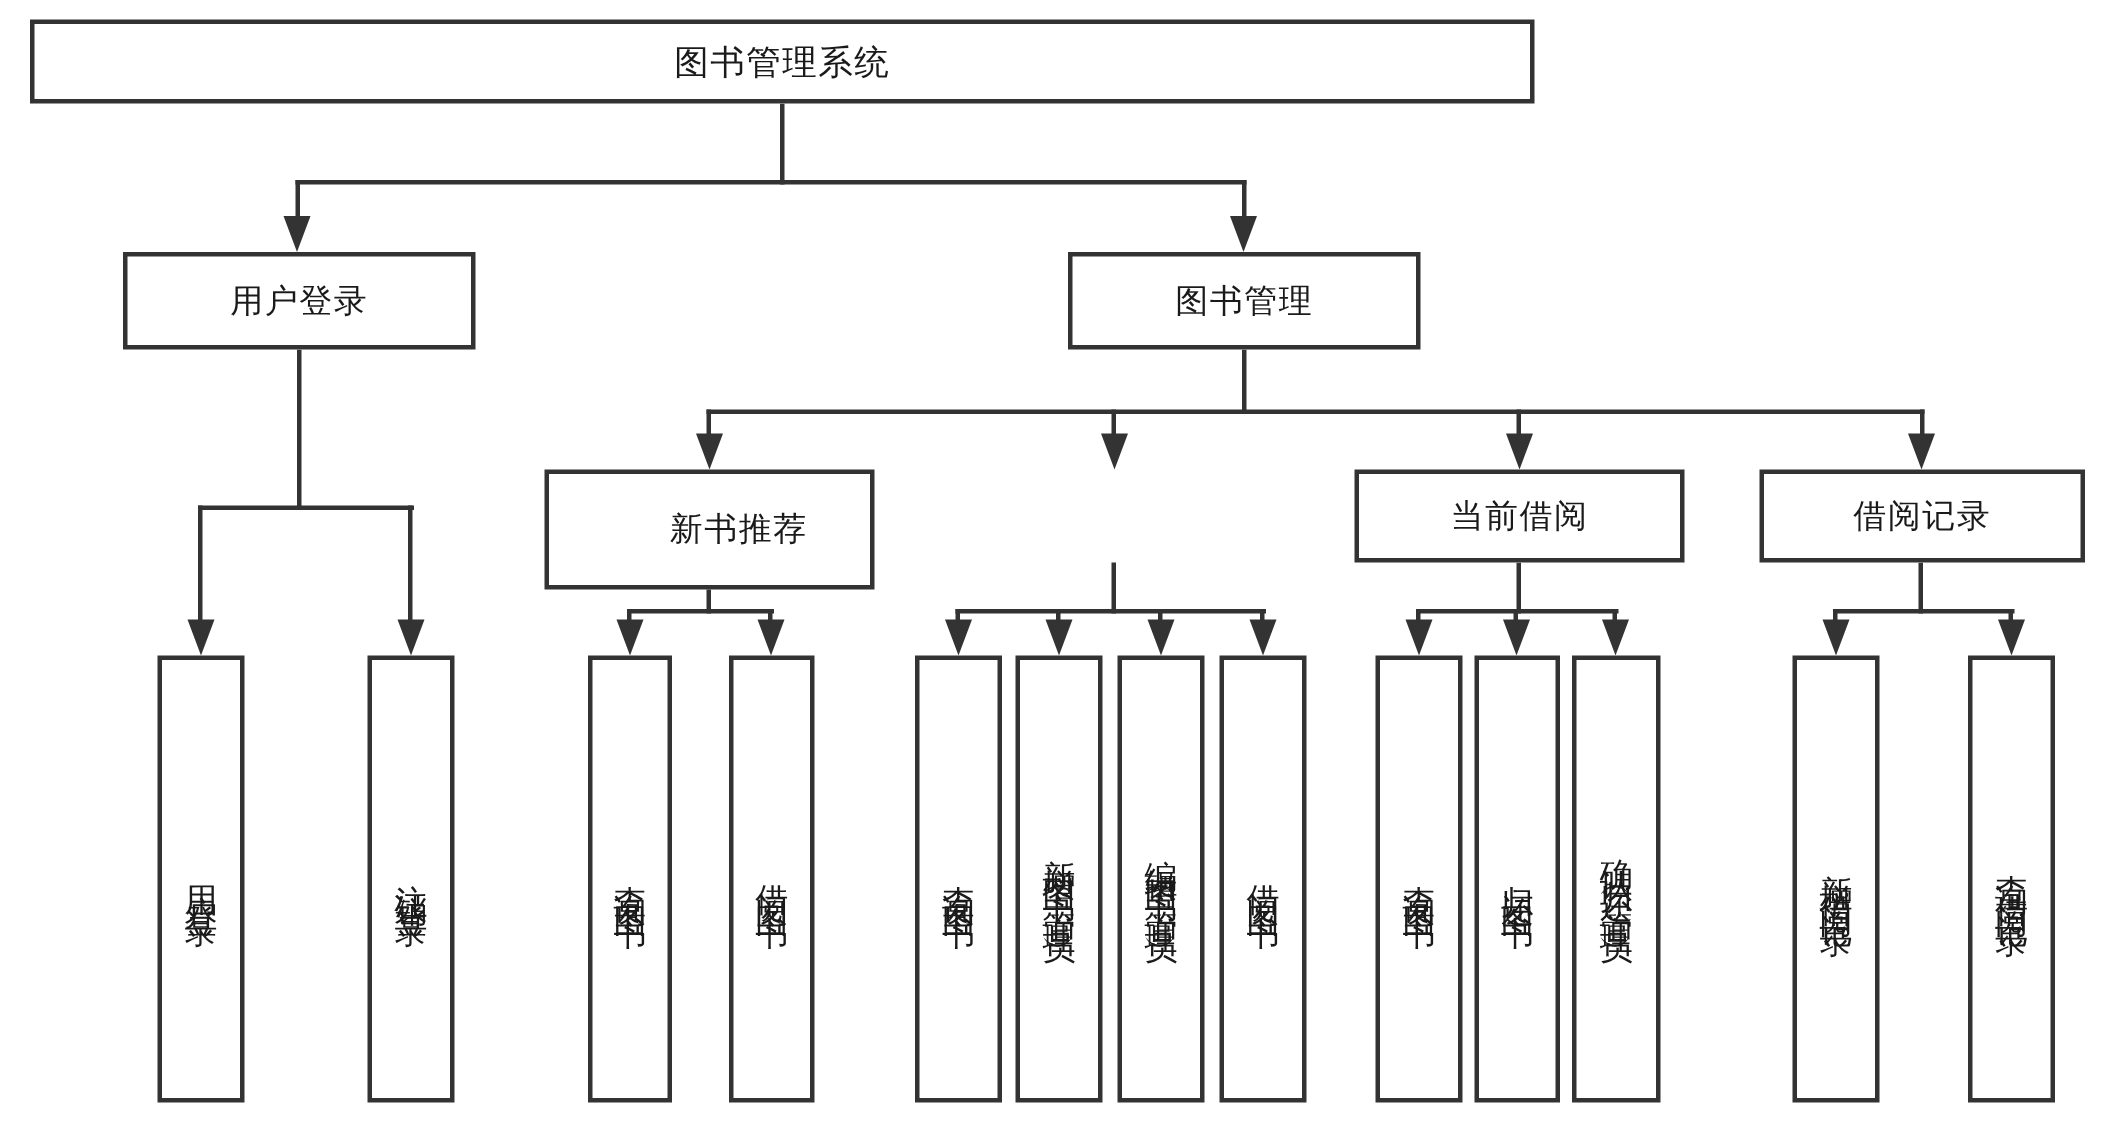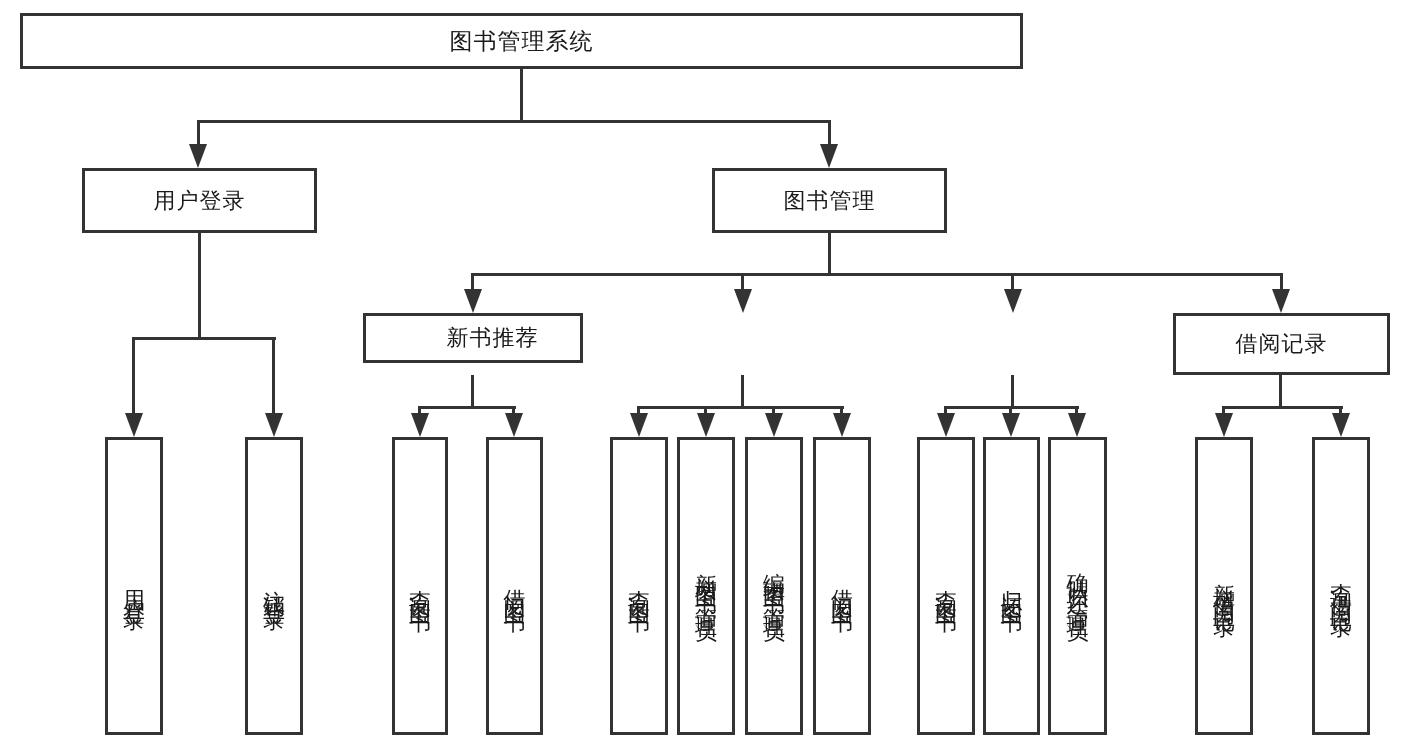--- a/index.html
+++ b/index.html
@@ -84,25 +84,28 @@
   </div>
 
   <div class="box" style="left:82px; top:168px; width:235px; height:65px;">
     <span>用户登录</span>
   </div>
 
   <div class="box" style="left:712px; top:168px; width:235px; height:65px;font-family:Liberation Serif, serif;">
     <span>图书管理</span>
   </div>
 
-  <div class="box" style="left:363px; top:313px; width:220px; height:50px;padding-left:39px;">
+  <div class="box" style="left:363px; top:313px; width:220px; height:80px;padding-left:39px;">
     <span>新书推荐</span>
   </div>
 
 
+  <div class="box" style="left:903px; top:313px; width:220px; height:62px;">
+    <span>当前借阅</span>
+  </div>
 
   <div class="box" style="left:1173px; top:313px; width:217px; height:62px;">
     <span>借阅记录</span>
   </div>
 
   <div class="vbox" style="left:105px; top:437px; width:58px; height:298px;">
     <span class="vlabel">用户登录</span>
   </div>
   <div class="vbox" style="left:245px; top:437px; width:58px; height:298px;">
     <span class="vlabel">注销登录</span>

